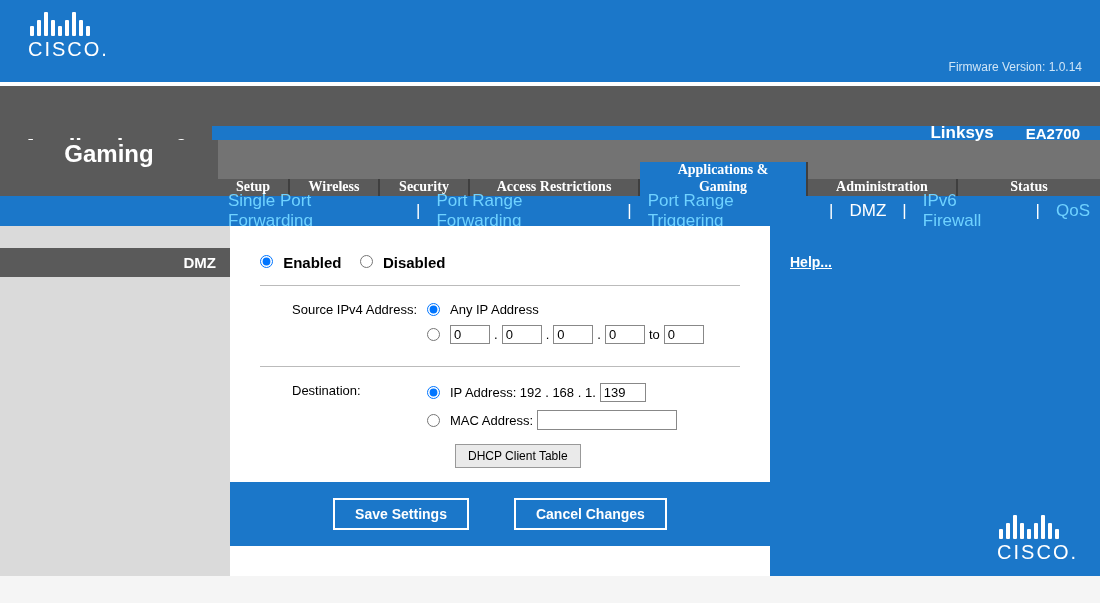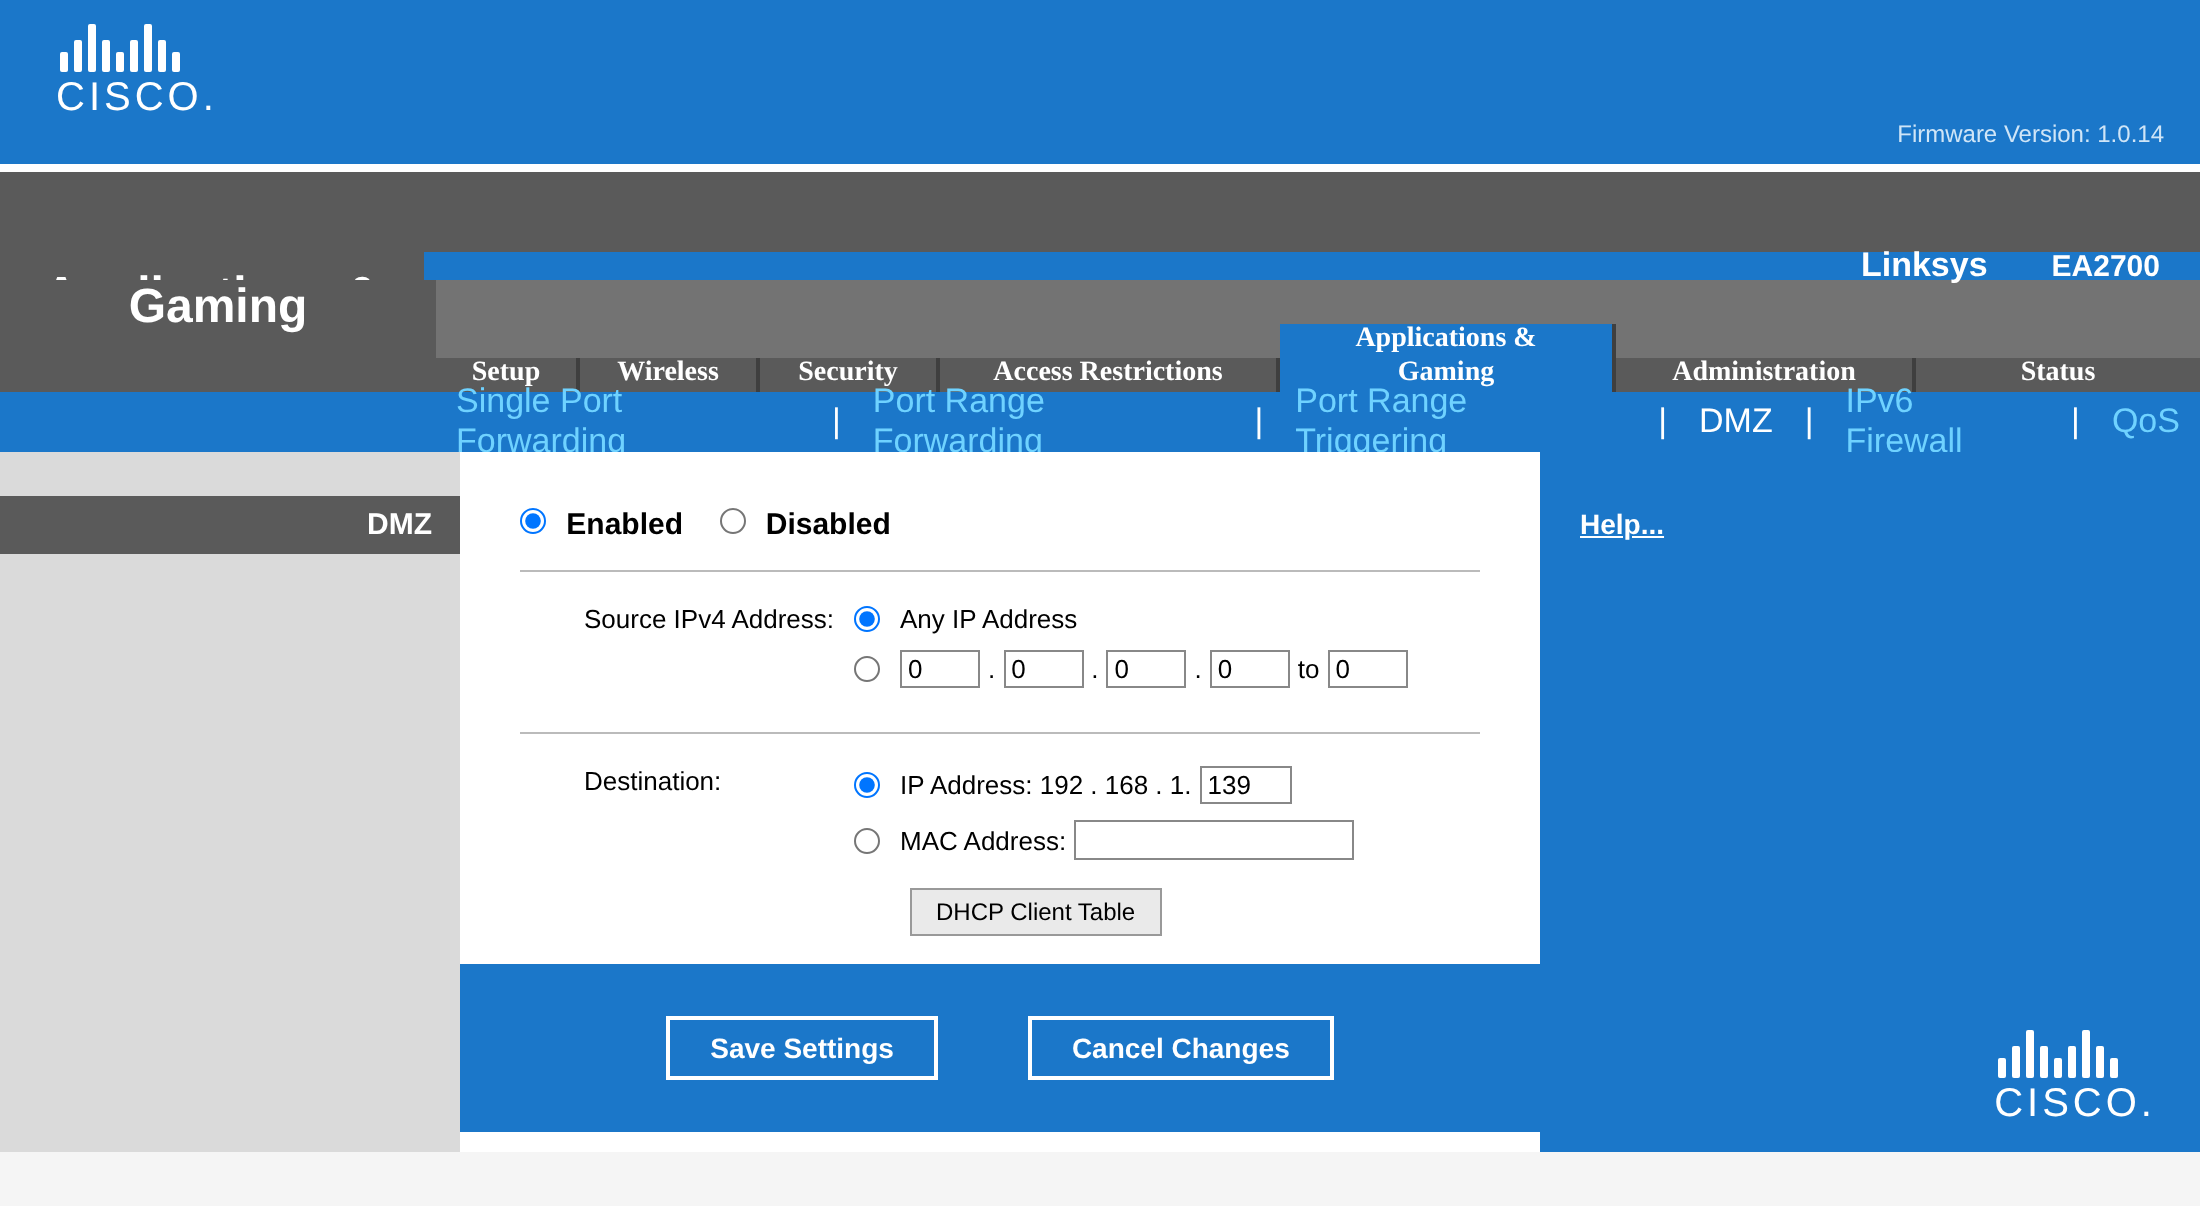--- a/index.html
+++ b/index.html
@@ -196,21 +196,21 @@
     cursor: pointer;
     margin-top: 6px;
     margin-left: 28px;
   }
   .body-subrow { margin-bottom: 8px; display: flex; align-items: center; gap: 4px; }
   .action-bar {
     display: flex;
     justify-content: center;
     gap: 45px;
     background: #1b77c9;
-    padding: 26px 0;
+    padding: 16px 0;
     margin: 14px -30px -12px -30px;
   }
   .action-btn {
     background: #1b77c9;
     color: #fff;
     border: 2px solid #fff;
     padding: 6px 20px;
     font-weight: bold;
     font-size: 14px;
     cursor: pointer;

